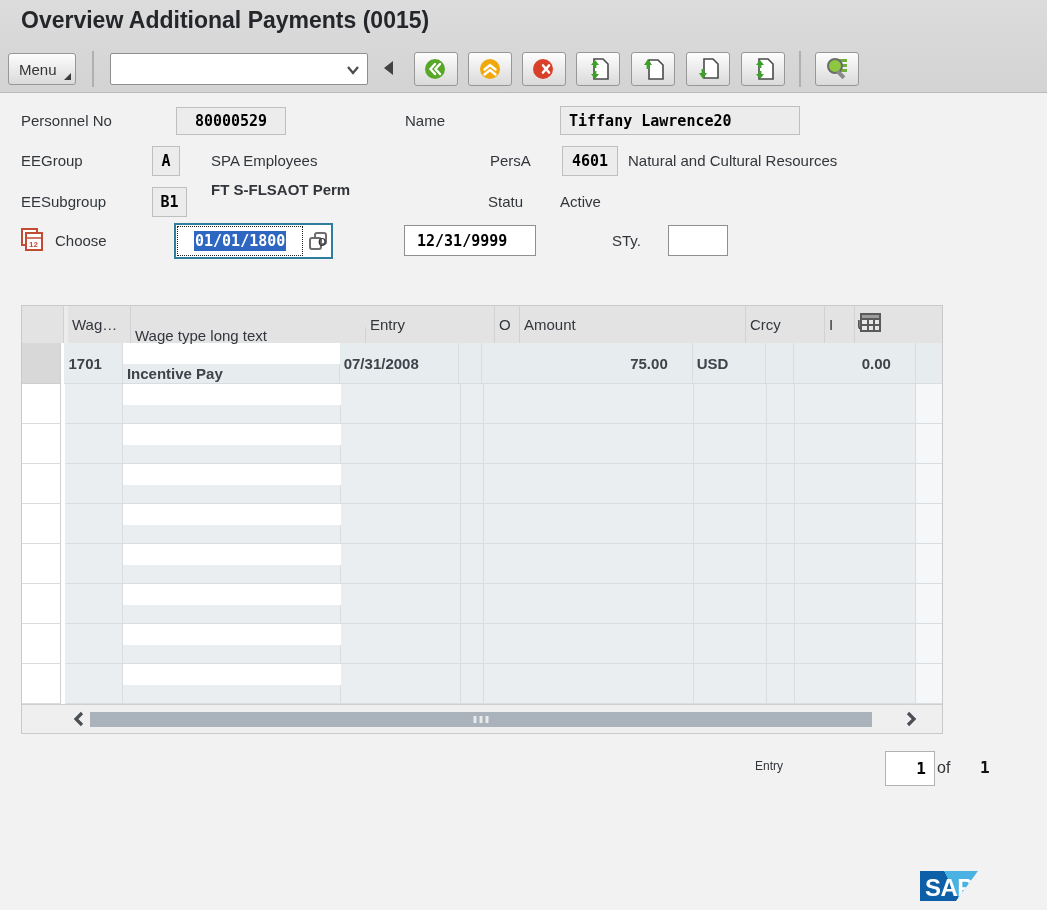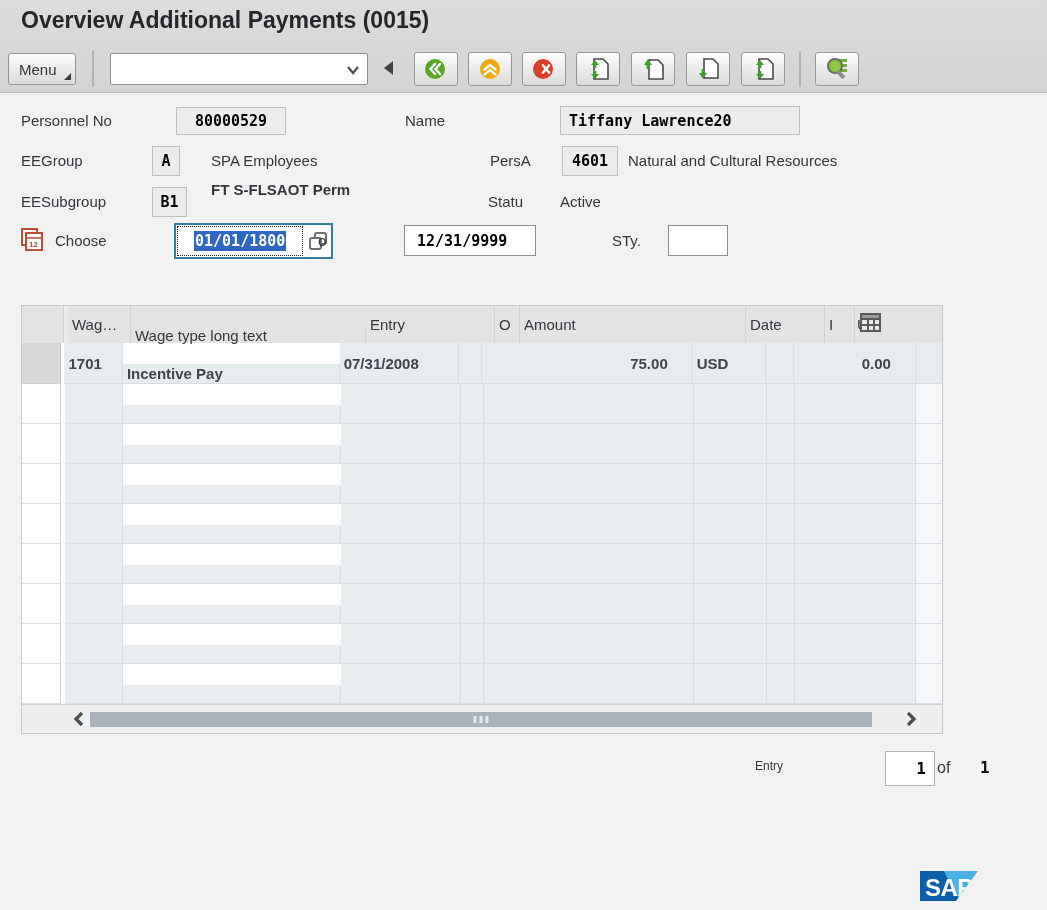--- a/index.html
+++ b/index.html
@@ -222,21 +222,21 @@
 
   <div class="table">
     <div class="thead">
       <div class="th c-sel"></div>
       <div class="c-gap"></div>
       <div class="th c-wag">Wag…</div>
       <div class="th c-long">Wage type long text</div>
       <div class="th c-date">Entry</div>
       <div class="th c-o">O</div>
       <div class="th c-amt">Amount</div>
-      <div class="th c-crcy">Date</div>
+      <div class="th c-crcy">Crcy</div>
       <div class="th c-i">I</div>
       <div class="th c-u">
         <span>U</span>
         <svg class="grid-icon-btn" width="21" height="19" viewBox="0 0 21 19">
           <rect x="1" y="1" width="19" height="17" fill="#e8e8e8" stroke="#5a5a5a" stroke-width="2"></rect>
           <rect x="1" y="1" width="19" height="5" fill="#9c9c9c" stroke="#5a5a5a" stroke-width="2"></rect>
           <line x1="8" y1="6" x2="8" y2="18" stroke="#5a5a5a" stroke-width="2"></line>
           <line x1="14" y1="6" x2="14" y2="18" stroke="#5a5a5a" stroke-width="2"></line>
           <line x1="1" y1="12" x2="21" y2="12" stroke="#5a5a5a" stroke-width="2"></line>
         </svg>

